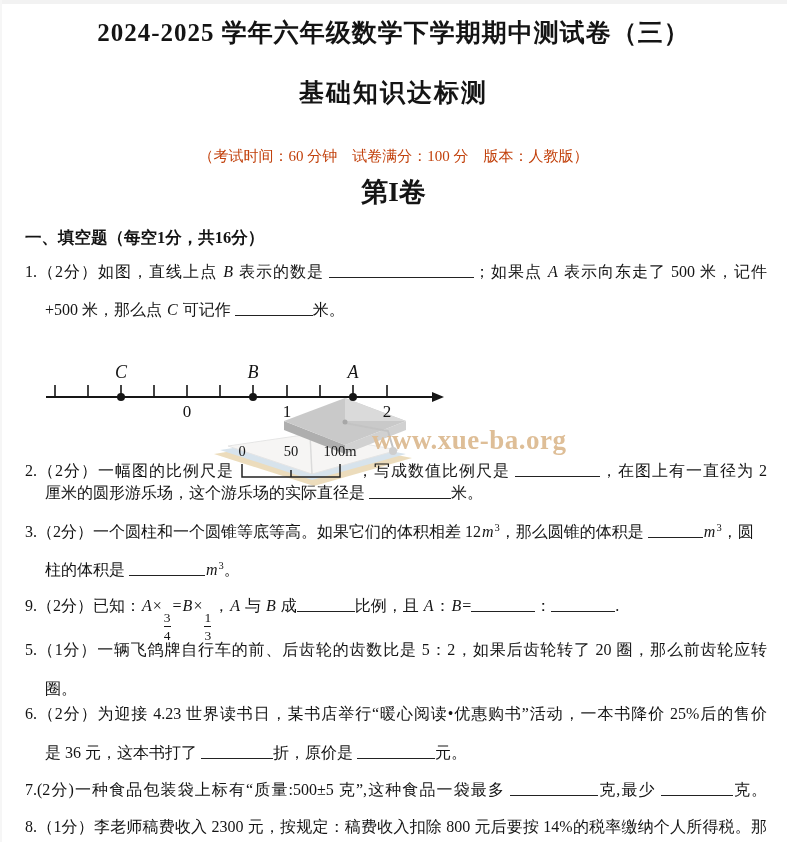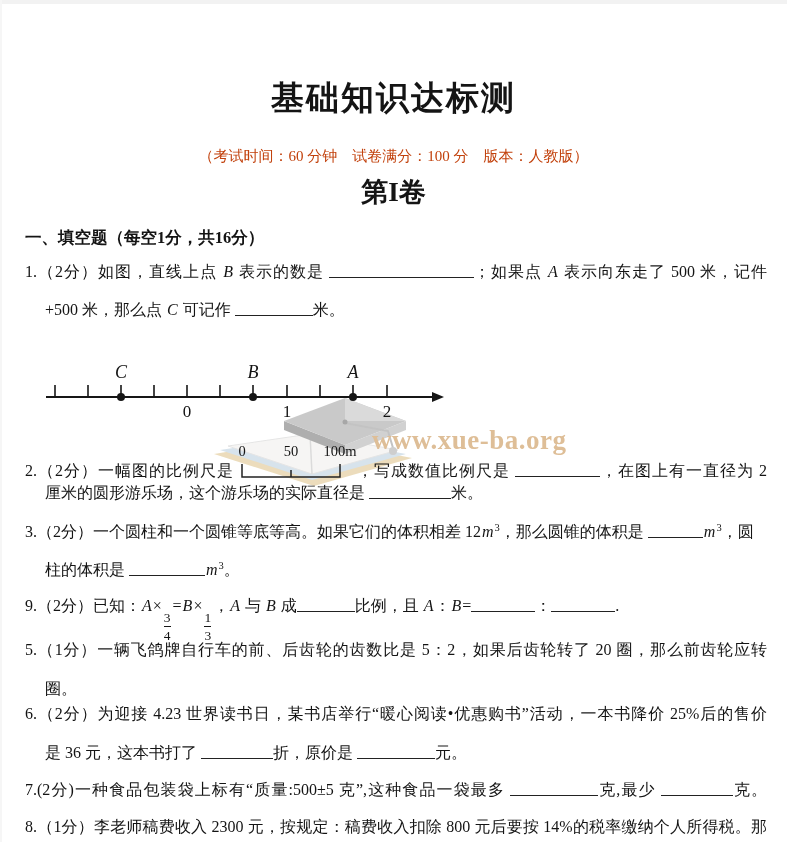--- a/index.html
+++ b/index.html
@@ -5,21 +5,21 @@
   html,body{margin:0;padding:0;background:#ffffff;}
   .page{position:relative;width:787px;height:842px;background:#ffffff;overflow:hidden;
         font-family:"Liberation Serif","DejaVu Serif",serif;color:#141414;}
   .edge-top{position:absolute;left:0;top:0;width:787px;height:4px;background:#f2f2f2;}
   .edge-left{position:absolute;left:0;top:0;width:2px;height:842px;background:#f6f6f6;}
 
   
   .title{position:absolute;left:0;top:16px;width:787px;text-align:center;
          font-size:25px;font-weight:700;letter-spacing:1px;}
   .subtitle{position:absolute;left:0;top:76px;width:787px;text-align:center;
-         font-size:33px;font-weight:700;letter-spacing:2px;
+         font-size:25px;font-weight:700;letter-spacing:2px;
          font-family:"Liberation Sans","DejaVu Sans",sans-serif;}
   .exam-info{position:absolute;left:0;top:147px;width:787px;text-align:center;
          font-size:15px;color:#c2410c;}
   .volume{position:absolute;left:0;top:174px;width:787px;text-align:center;
          font-size:27px;font-weight:700;}
   .sec-head{position:absolute;left:25px;top:227px;width:742px;
          font-size:16.5px;font-weight:700;}
 
   
   .ln{position:absolute;left:25px;width:742px;font-size:16px;line-height:1.25;z-index:2;}
@@ -60,20 +60,21 @@
     <polygon points="72,25 133,49 133,58 72,34" fill="#a6a6a6"></polygon>
     <polygon points="194,25 133,49 133,58 194,34" fill="#cdcdcd"></polygon>
     <polygon points="133,2 194,25 133,49 72,25" fill="#c4c4c4"></polygon>
     <polygon points="133,2 194,25 133,25" fill="#d6d6d6"></polygon>
     <path d="M133,27 L176,35 L181,52" stroke="#bdbdbd" stroke-width="2" fill="none"></path>
     <circle cx="181" cy="55" r="4" fill="#c9c9c9"></circle>
     <circle cx="133" cy="26" r="2.5" fill="#9e9e9e"></circle>
   </svg>
   <div class="wm-text">www.xue-ba.org</div>
 
+  <div class="title">2024-2025 学年六年级数学下学期期中测试卷（三）</div>
   <div class="subtitle">基础知识达标测</div>
   <div class="exam-info">（考试时间：60 分钟　试卷满分：100 分　版本：人教版）</div>
   <div class="volume">第I卷</div>
   <div class="sec-head">一、填空题（每空1分，共16分）</div>
 
   <div class="ln just" style="top:262px"><span>1.（2分）</span><span>如图，直线上点 </span><span class="var">B</span><span> 表示的数是 </span><span class="bk" style="width:145px"></span><span>；如果点 </span><span class="var">A</span><span> 表示向东走了 500 米，记件</span></div>
   <div class="ln ind" style="top:300px"><span>+500 米，那么点 </span><span class="var">C</span><span> 可记作 </span><span class="bk" style="width:78px"></span><span>米。</span></div>
 
   <svg class="numline" width="440" height="74" viewBox="0 0 440 74">
     <line x1="18" y1="47" x2="404" y2="47" stroke="#161616" stroke-width="1.8"></line>

